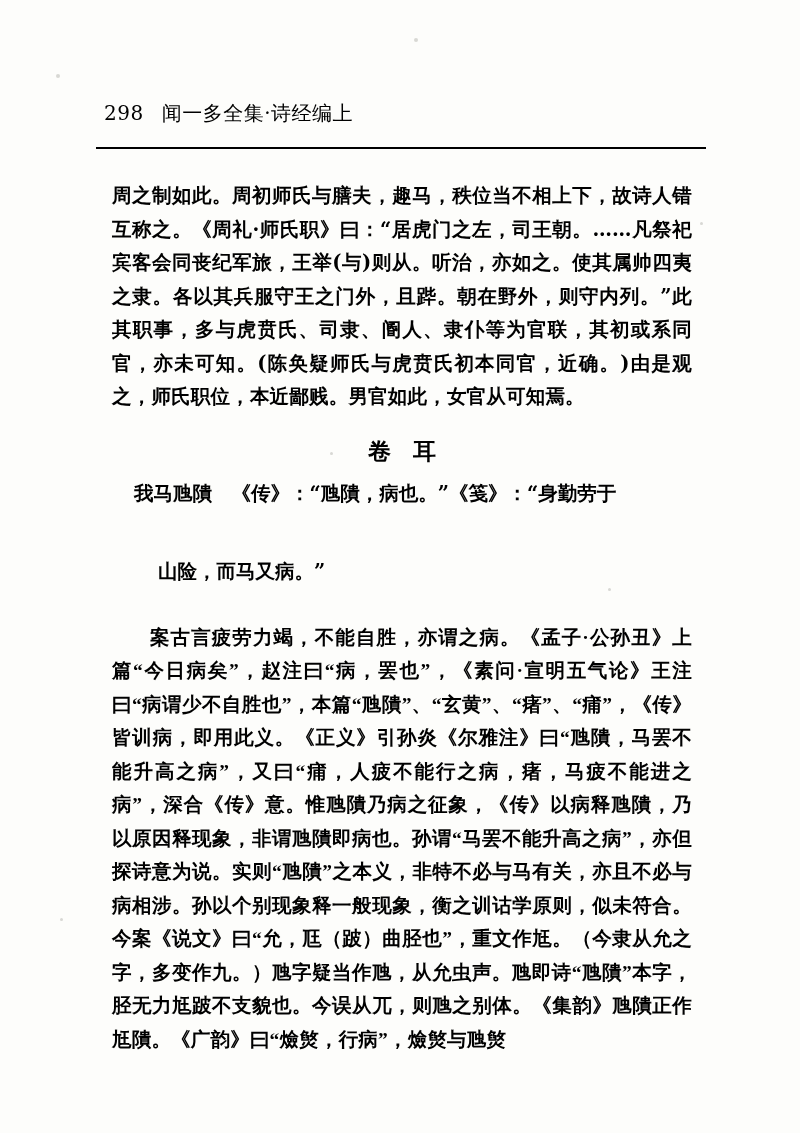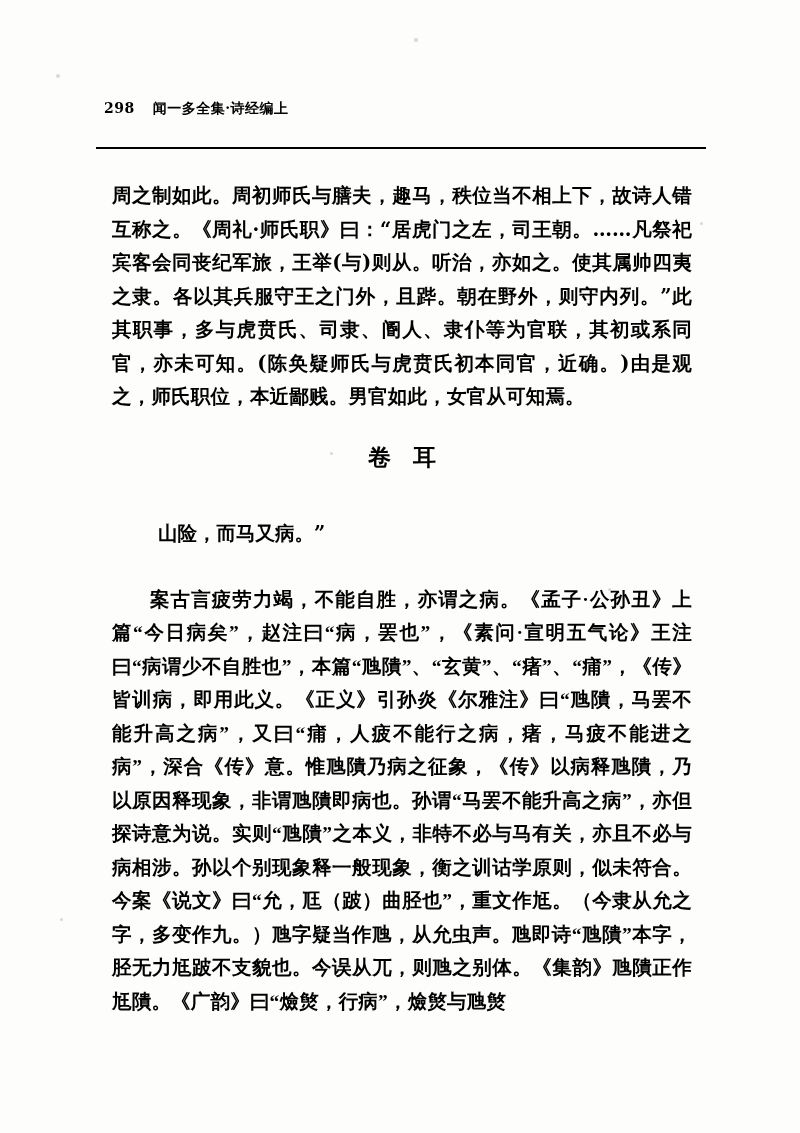--- a/index.html
+++ b/index.html
@@ -27,22 +27,22 @@
     position: absolute;
     background: #b9b9b4;
     border-radius: 50%;
     opacity: .55;
   }
   .header {
     position: absolute;
     left: 104px;
     top: 100px;
     width: 600px;
-    font-size: 14px;
-    font-weight: bold;
+    font-size: 20px;
+    font-weight: normal;
     letter-spacing: 0.5px;
     white-space: nowrap;
   }
   .header .pagenum {
     margin-right: 18px;
   }
   .rule {
     position: absolute;
     left: 96px;
     top: 147px;
@@ -63,21 +63,21 @@
     text-align: justify;
     text-justify: inter-ideograph;
     letter-spacing: 0.2px;
     font-weight: bold;
   }
   p.para.indent {
     text-indent: 38px;
     font-family: Liberation Serif, serif;
   }
   .section-title {
-    margin: 28px 0 10px 0;
+    margin: 22px 0 10px 0;
     text-align: center;
     font-size: 23px;
     font-weight: bold;
     letter-spacing: 22px;
     padding-left: 22px;
   }
   .quote-block {
     margin: 4px 0 6px 0;
     font-size: 19.5px;
     line-height: 34px;
@@ -108,20 +108,21 @@
   </div>
 
   <div class="rule"></div>
 
   <div class="body-col">
 
     <p class="para">周之制如此。周初师氏与膳夫，趣马，秩位当不相上下，故诗人错互称之。《周礼·师氏职》曰：“居虎门之左，司王朝。……凡祭祀宾客会同丧纪军旅，王举(与)则从。听治，亦如之。使其属帅四夷之隶。各以其兵服守王之门外，且跸。朝在野外，则守内列。”此其职事，多与虎贲氏、司隶、阍人、隶仆等为官联，其初或系同官，亦未可知。(陈奂疑师氏与虎贲氏初本同官，近确。)由是观之，师氏职位，本近鄙贱。男官如此，女官从可知焉。</p>
 
     <div class="section-title">卷耳</div>
 
+    <div class="quote-block">我马虺隤　《传》：“虺隤，病也。”《笺》：“身勤劳于</div>
     <div class="quote-block quote-line2">山险，而马又病。”</div>
 
     <div class="gap-sm"></div>
 
     <p class="para indent">案古言疲劳力竭，不能自胜，亦谓之病。《孟子·公孙丑》上篇“今日病矣”，赵注曰“病，罢也”，《素问·宣明五气论》王注曰“病谓少不自胜也”，本篇“虺隤”、“玄黄”、“瘏”、“痡”，《传》皆训病，即用此义。《正义》引孙炎《尔雅注》曰“虺隤，马罢不能升高之病”，又曰“痡，人疲不能行之病，瘏，马疲不能进之病”，深合《传》意。惟虺隤乃病之征象，《传》以病释虺隤，乃以原因释现象，非谓虺隤即病也。孙谓“马罢不能升高之病”，亦但探诗意为说。实则“虺隤”之本义，非特不必与马有关，亦且不必与病相涉。孙以个别现象释一般现象，衡之训诂学原则，似未符合。今案《说文》曰“允，尫（跛）曲胫也”，重文作尪。（今隶从允之字，多变作九。）虺字疑当作虺，从允虫声。虺即诗“虺隤”本字，胫无力尪跛不支貌也。今误从兀，则虺之别体。《集韵》虺隤正作尪隤。《广韵》曰“㷿㷺，行病”，㷿㷺与虺㷺</p>
 
   </div>
 </div>
 
 </body></html>

